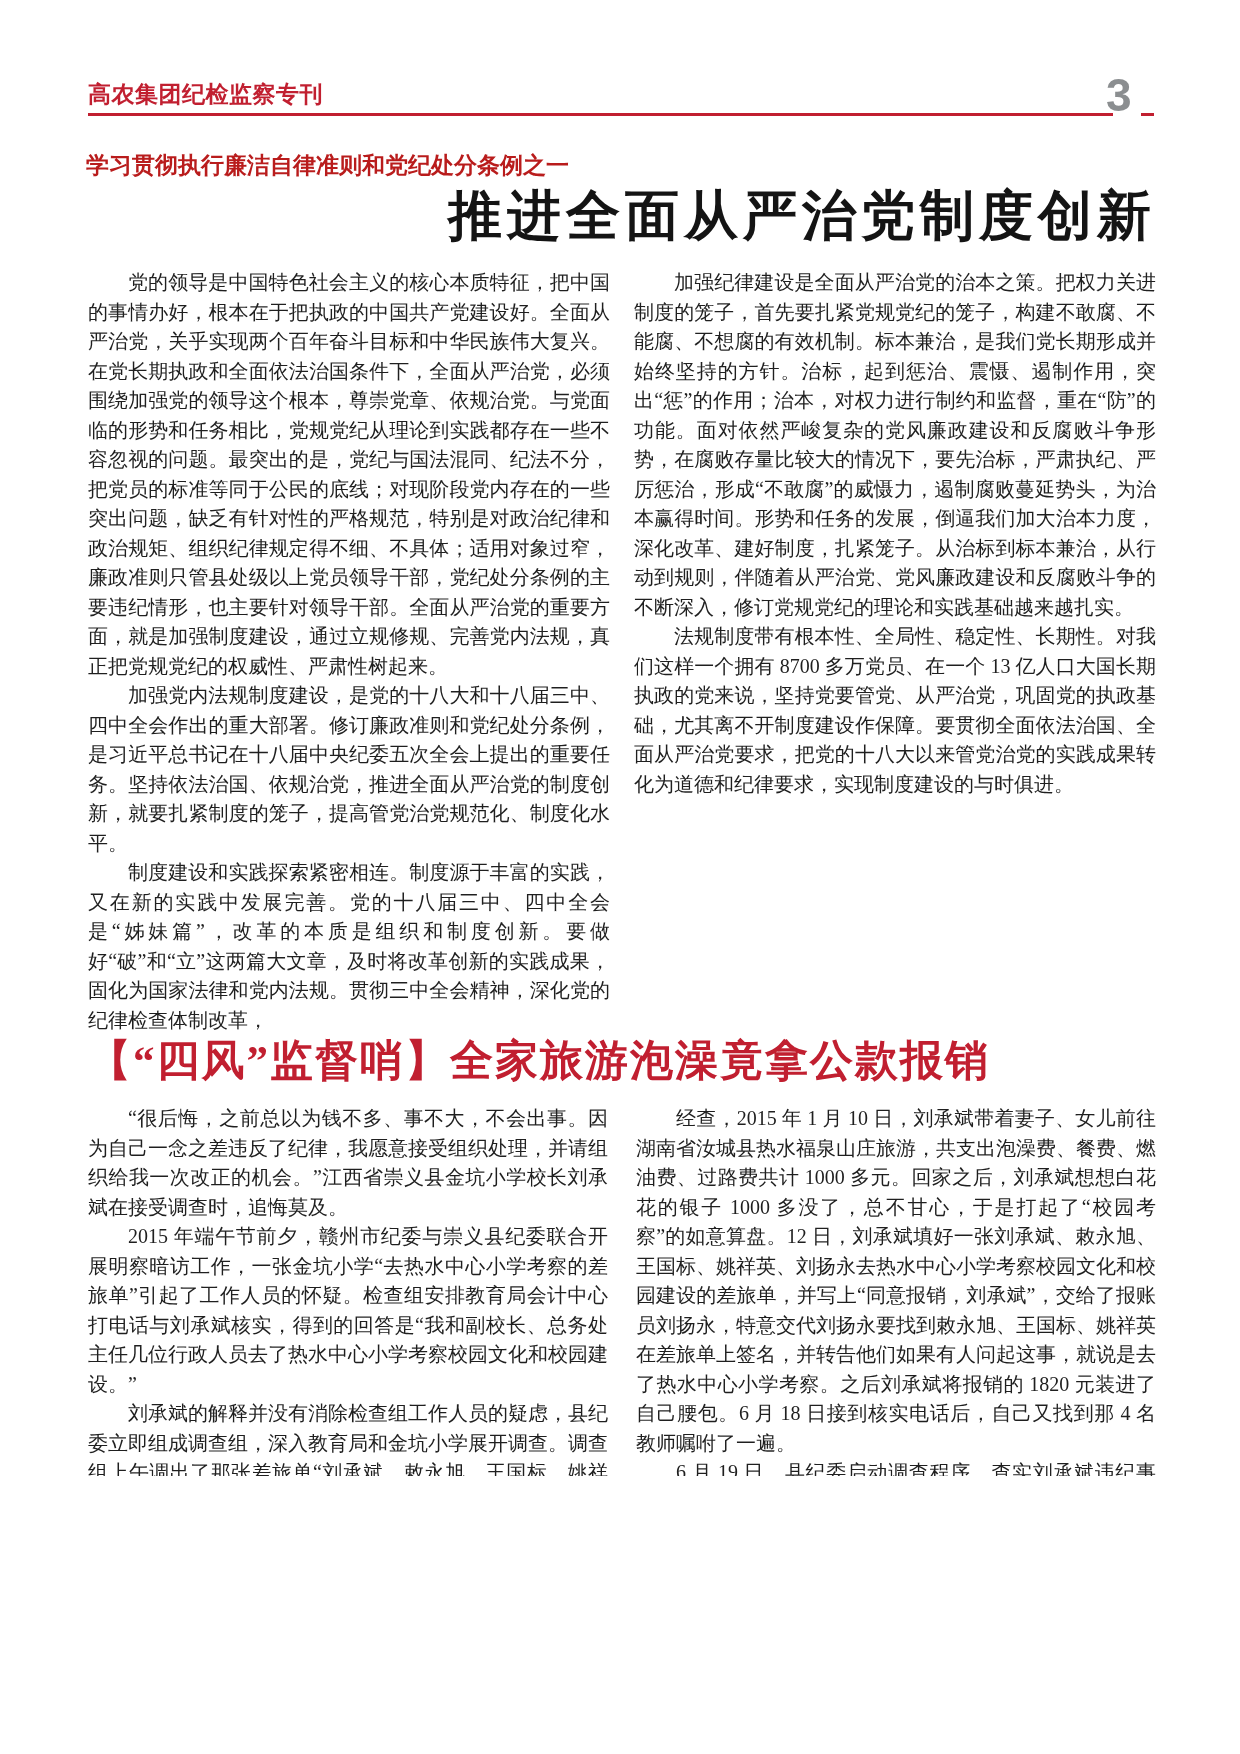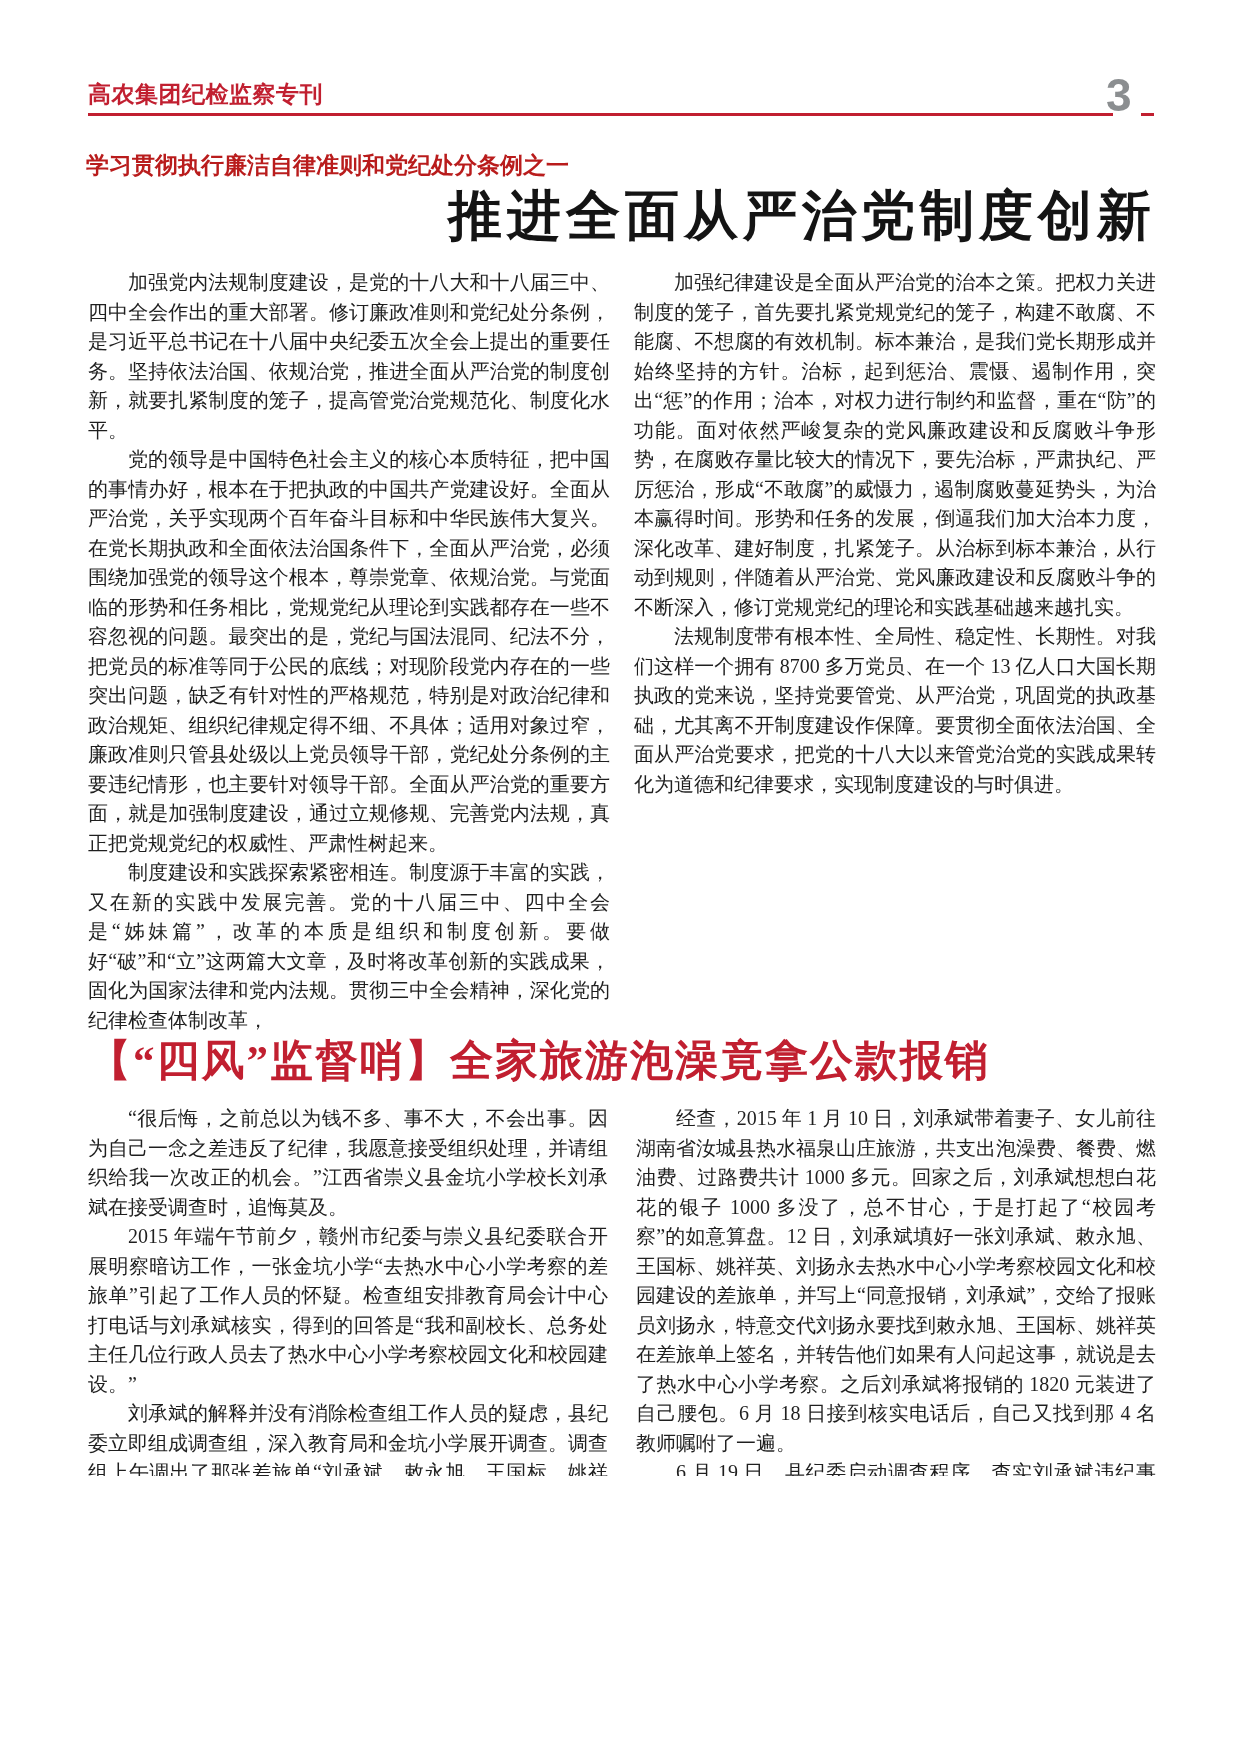--- a/index.html
+++ b/index.html
@@ -105,22 +105,22 @@
   <div class="masthead-title">高农集团纪检监察专刊</div>
   <div class="masthead-rule"></div>
   <div class="page-number">3</div>
   <div class="page-number-dash"></div>
 
   <div class="kicker">学习贯彻执行廉洁自律准则和党纪处分条例之一</div>
   <h1 class="main-title" style="margin:0;">推进全面从严治党制度创新</h1>
 
   <div class="columns columns-article1">
     <div class="col">
+      <p>党的领导是中国特色社会主义的核心本质特征，把中国的事情办好，根本在于把执政的中国共产党建设好。全面从严治党，关乎实现两个百年奋斗目标和中华民族伟大复兴。在党长期执政和全面依法治国条件下，全面从严治党，必须围绕加强党的领导这个根本，尊崇党章、依规治党。与党面临的形势和任务相比，党规党纪从理论到实践都存在一些不容忽视的问题。最突出的是，党纪与国法混同、纪法不分，把党员的标准等同于公民的底线；对现阶段党内存在的一些突出问题，缺乏有针对性的严格规范，特别是对政治纪律和政治规矩、组织纪律规定得不细、不具体；适用对象过窄，廉政准则只管县处级以上党员领导干部，党纪处分条例的主要违纪情形，也主要针对领导干部。全面从严治党的重要方面，就是加强制度建设，通过立规修规、完善党内法规，真正把党规党纪的权威性、严肃性树起来。</p>
       <p>加强党内法规制度建设，是党的十八大和十八届三中、四中全会作出的重大部署。修订廉政准则和党纪处分条例，是习近平总书记在十八届中央纪委五次全会上提出的重要任务。坚持依法治国、依规治党，推进全面从严治党的制度创新，就要扎紧制度的笼子，提高管党治党规范化、制度化水平。</p>
-      <p>党的领导是中国特色社会主义的核心本质特征，把中国的事情办好，根本在于把执政的中国共产党建设好。全面从严治党，关乎实现两个百年奋斗目标和中华民族伟大复兴。在党长期执政和全面依法治国条件下，全面从严治党，必须围绕加强党的领导这个根本，尊崇党章、依规治党。与党面临的形势和任务相比，党规党纪从理论到实践都存在一些不容忽视的问题。最突出的是，党纪与国法混同、纪法不分，把党员的标准等同于公民的底线；对现阶段党内存在的一些突出问题，缺乏有针对性的严格规范，特别是对政治纪律和政治规矩、组织纪律规定得不细、不具体；适用对象过窄，廉政准则只管县处级以上党员领导干部，党纪处分条例的主要违纪情形，也主要针对领导干部。全面从严治党的重要方面，就是加强制度建设，通过立规修规、完善党内法规，真正把党规党纪的权威性、严肃性树起来。</p>
       <p>制度建设和实践探索紧密相连。制度源于丰富的实践，又在新的实践中发展完善。党的十八届三中、四中全会是“姊妹篇”，改革的本质是组织和制度创新。要做好“破”和“立”这两篇大文章，及时将改革创新的实践成果，固化为国家法律和党内法规。贯彻三中全会精神，深化党的纪律检查体制改革，</p>
     </div>
     <div class="col">
       <p>加强纪律建设是全面从严治党的治本之策。把权力关进制度的笼子，首先要扎紧党规党纪的笼子，构建不敢腐、不能腐、不想腐的有效机制。标本兼治，是我们党长期形成并始终坚持的方针。治标，起到惩治、震慑、遏制作用，突出“惩”的作用；治本，对权力进行制约和监督，重在“防”的功能。面对依然严峻复杂的党风廉政建设和反腐败斗争形势，在腐败存量比较大的情况下，要先治标，严肃执纪、严厉惩治，形成“不敢腐”的威慑力，遏制腐败蔓延势头，为治本赢得时间。形势和任务的发展，倒逼我们加大治本力度，深化改革、建好制度，扎紧笼子。从治标到标本兼治，从行动到规则，伴随着从严治党、党风廉政建设和反腐败斗争的不断深入，修订党规党纪的理论和实践基础越来越扎实。</p>
       <p>法规制度带有根本性、全局性、稳定性、长期性。对我们这样一个拥有 8700 多万党员、在一个 13 亿人口大国长期执政的党来说，坚持党要管党、从严治党，巩固党的执政基础，尤其离不开制度建设作保障。要贯彻全面依法治国、全面从严治党要求，把党的十八大以来管党治党的实践成果转化为道德和纪律要求，实现制度建设的与时俱进。</p>
     </div>
   </div>
 
   <h2 class="article2-title" style="margin:0;">【“四风”监督哨】全家旅游泡澡竟拿公款报销</h2>
 

